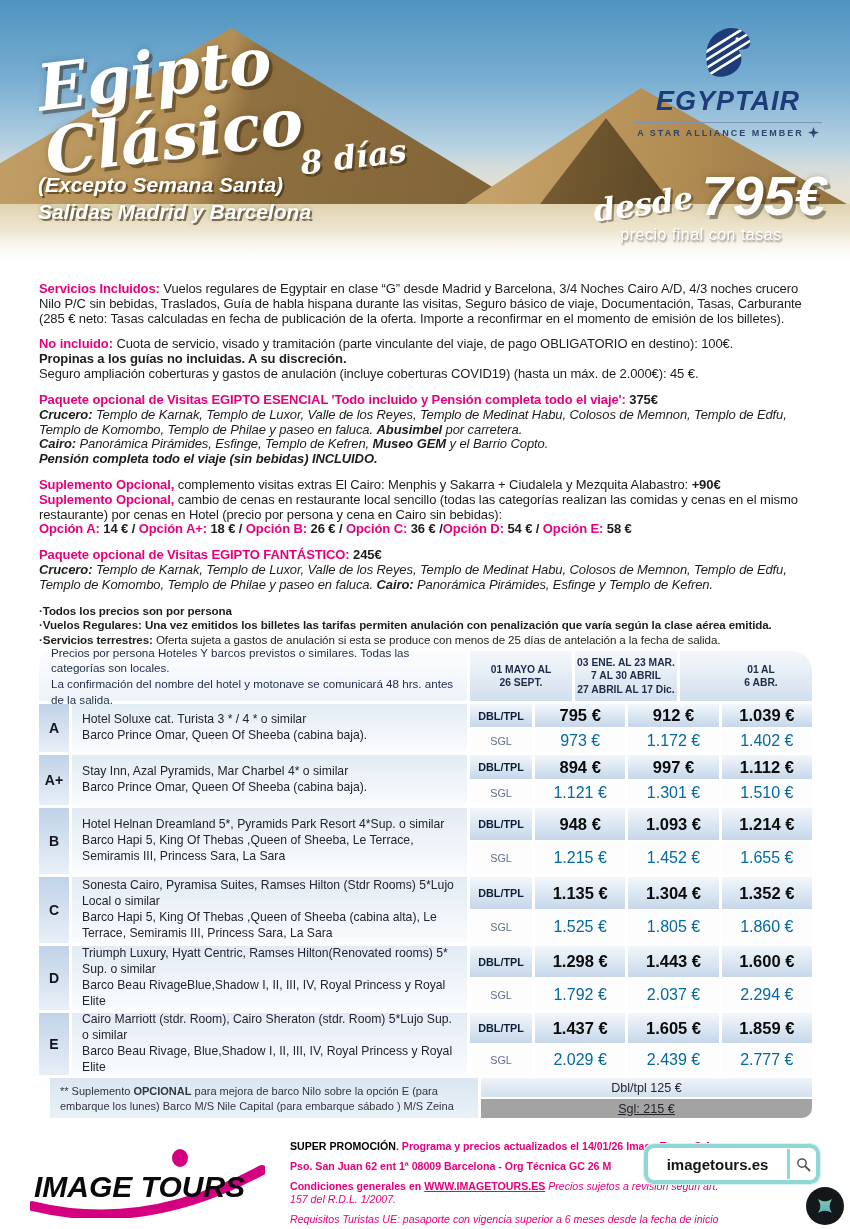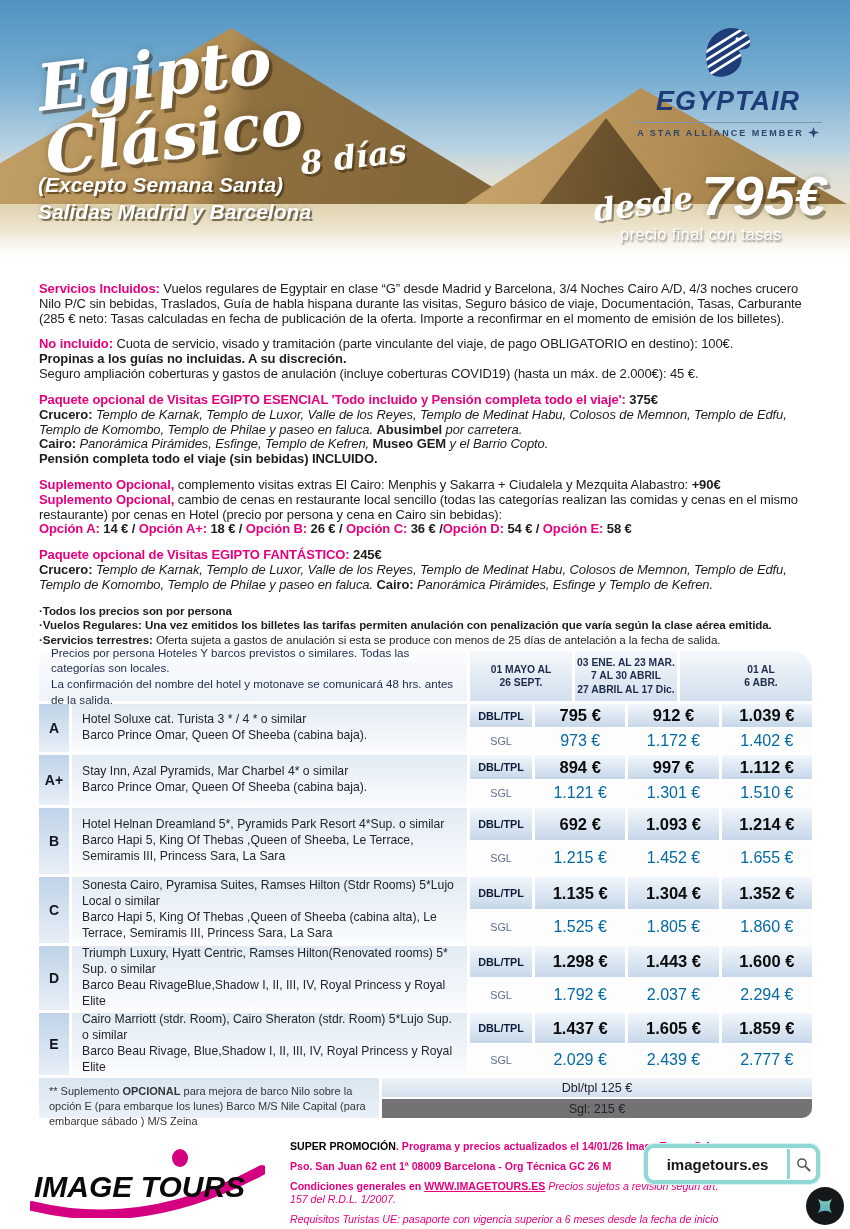--- a/index.html
+++ b/index.html
@@ -44,21 +44,21 @@
         text-shadow:1px 2px 2px rgba(0,0,0,.45);}
 
   
   .content{padding:14px 30px 0 39px;}
   .para{font-size:13px;line-height:1.14;color:#1d1d1b;margin-bottom:11px;letter-spacing:-.1px;}
   .para .ln{min-height:14.5px;}
   .para.small{font-size:11.6px;line-height:1.22;margin-bottom:0;}
   .sg-h{color:#E6007E;font-weight:bold;}
   .sg-b{font-weight:bold;}
   .sg-i{font-style:italic;}
-  .sg-bi{font-weight:bold;}
+  .sg-bi{font-weight:bold;font-style:italic;}
   .sg-mb{color:#E6007E;font-weight:bold;}
   .sg-mbu{color:#E6007E;font-weight:bold;text-decoration:underline;}
   .sg-mi{color:#E6007E;font-style:italic;}
 
   
   .tbl{width:773px;margin:4px 0 0 39px;font-family:"Liberation Sans",sans-serif;}
   .thead{display:flex;gap:3px;}
   .th-desc{width:428px;box-sizing:border-box;background:linear-gradient(#fbfcfe,#eef3f9);
         border-radius:14px 0 0 0;padding:8px 12px;font-size:11.6px;color:#1c2b4a;
         display:flex;flex-direction:column;justify-content:center;line-height:1.35;}
@@ -74,26 +74,26 @@
         justify-content:center;line-height:1.3;flex-shrink:0;}
   .cat-right{flex:1;display:flex;flex-direction:column;gap:2px;}
   .sub{flex:1;display:flex;gap:3px;}
   .lab{width:62px;display:flex;align-items:center;justify-content:center;flex-shrink:0;}
   .pc{flex:1;display:flex;align-items:center;justify-content:center;}
   .sub.dbl .lab{font-weight:bold;font-size:10.8px;color:#0f1e38;background:linear-gradient(#f2f7fb,#c6d7ea);}
   .sub.dbl .pc{font-weight:bold;font-size:16.5px;color:#0b0b0b;background:linear-gradient(#f2f7fb,#c6d7ea);}
   .sub.sgl .lab{font-size:10.8px;color:#5d6f8a;background:#fdfdfe;}
   .sub.sgl .pc{font-size:16px;color:#0369a1;background:#fdfdfe;}
   .tfoot{display:flex;gap:3px;margin-top:3px;}
-  .tf-note{width:340px;box-sizing:border-box;background:linear-gradient(#dbe6f1,#eaf1f8);
-        padding:6px 10px;font-size:11px;color:#33353d;line-height:1.35;}
+  .tf-note{width:428px;box-sizing:border-box;background:linear-gradient(#dbe6f1,#eaf1f8);
+        padding:6px 10px;font-size:11px;color:#33353d;line-height:1.35;margin-left:11px;}
   .tf-right{flex:1;display:flex;flex-direction:column;gap:2px;}
   .tf-row{flex:1;display:flex;align-items:center;justify-content:center;font-size:12.6px;color:#23252e;}
   .tf-row.top{background:linear-gradient(#eef4f9,#d3e0ee);}
-  .tf-row.bot{background:#737373;border-radius:0 0 10px 0;}
+  .tf-row.bot{background:#a3a3a3;border-radius:0 0 10px 0;text-decoration:underline;}
 
   
   .footer{position:relative;margin:16px 30px 0 30px;height:118px;}
   .logo{position:absolute;left:0;top:14px;width:235px;height:70px;}
   .logo svg{position:absolute;left:0;top:0;}
   .logo-text{position:absolute;left:4px;top:22px;font-weight:bold;font-style:italic;
         font-size:30px;letter-spacing:0;color:#0a0a0a;white-space:nowrap;}
   .fline{margin-bottom:6px;font-size:10.6px;line-height:1.3;}
   .fcol{position:absolute;left:260px;top:6px;width:430px;}
   .searchpill{position:absolute;right:0;top:10px;width:168px;height:32px;background:#fff;
@@ -258,21 +258,21 @@
       </div>
       <div class="cat" style="height: 66px;">
         <div class="cell-letter">B</div>
         <div class="cell-desc">
           <div>Hotel Helnan Dreamland 5*, Pyramids Park Resort 4*Sup. o similar</div>
           <div>Barco Hapi 5, King Of Thebas ,Queen of Sheeba, Le Terrace, Semiramis III, Princess Sara, La Sara</div>
         </div>
         <div class="cat-right">
           <div class="sub dbl">
             <div class="lab">DBL/TPL</div>
-            <div class="pc">692 €</div>
+            <div class="pc">948 €</div>
             <div class="pc">1.093 €</div>
             <div class="pc">1.214 €</div>
           </div>
           <div class="sub sgl">
             <div class="lab">SGL</div>
             <div class="pc">1.215 €</div>
             <div class="pc">1.452 €</div>
             <div class="pc">1.655 €</div>
           </div>
         </div>

